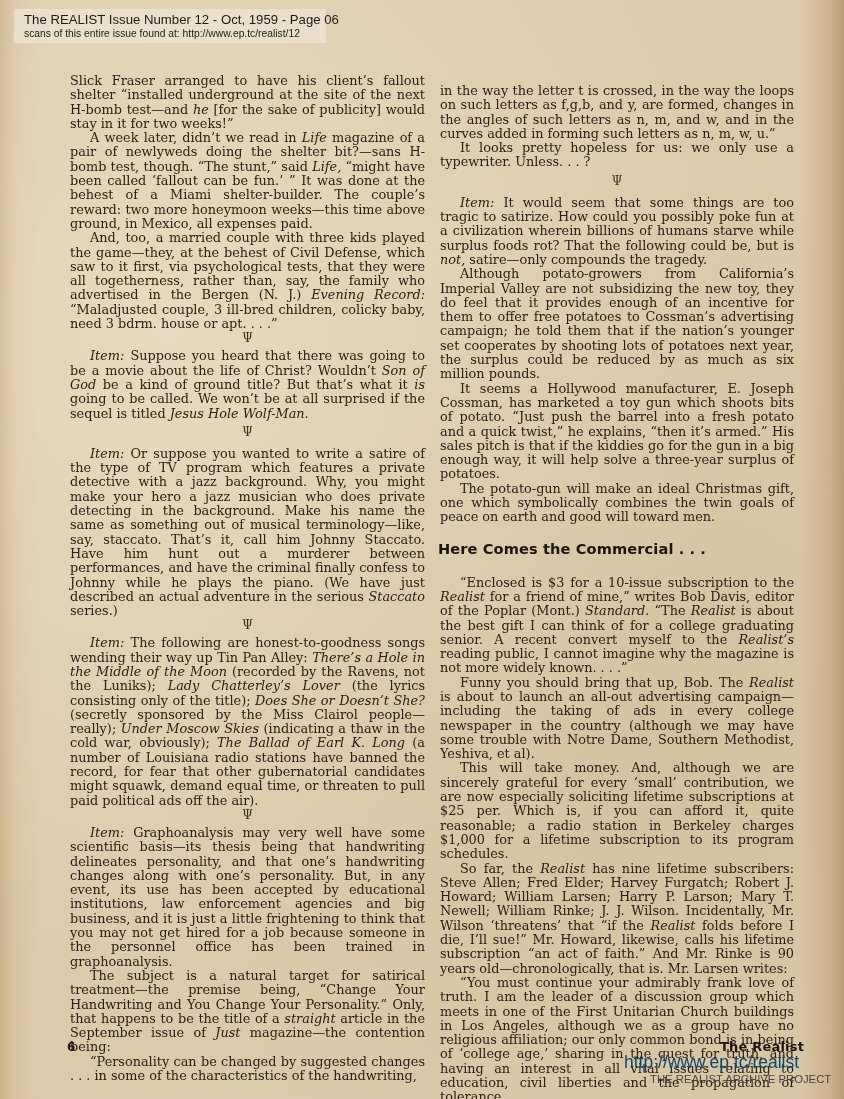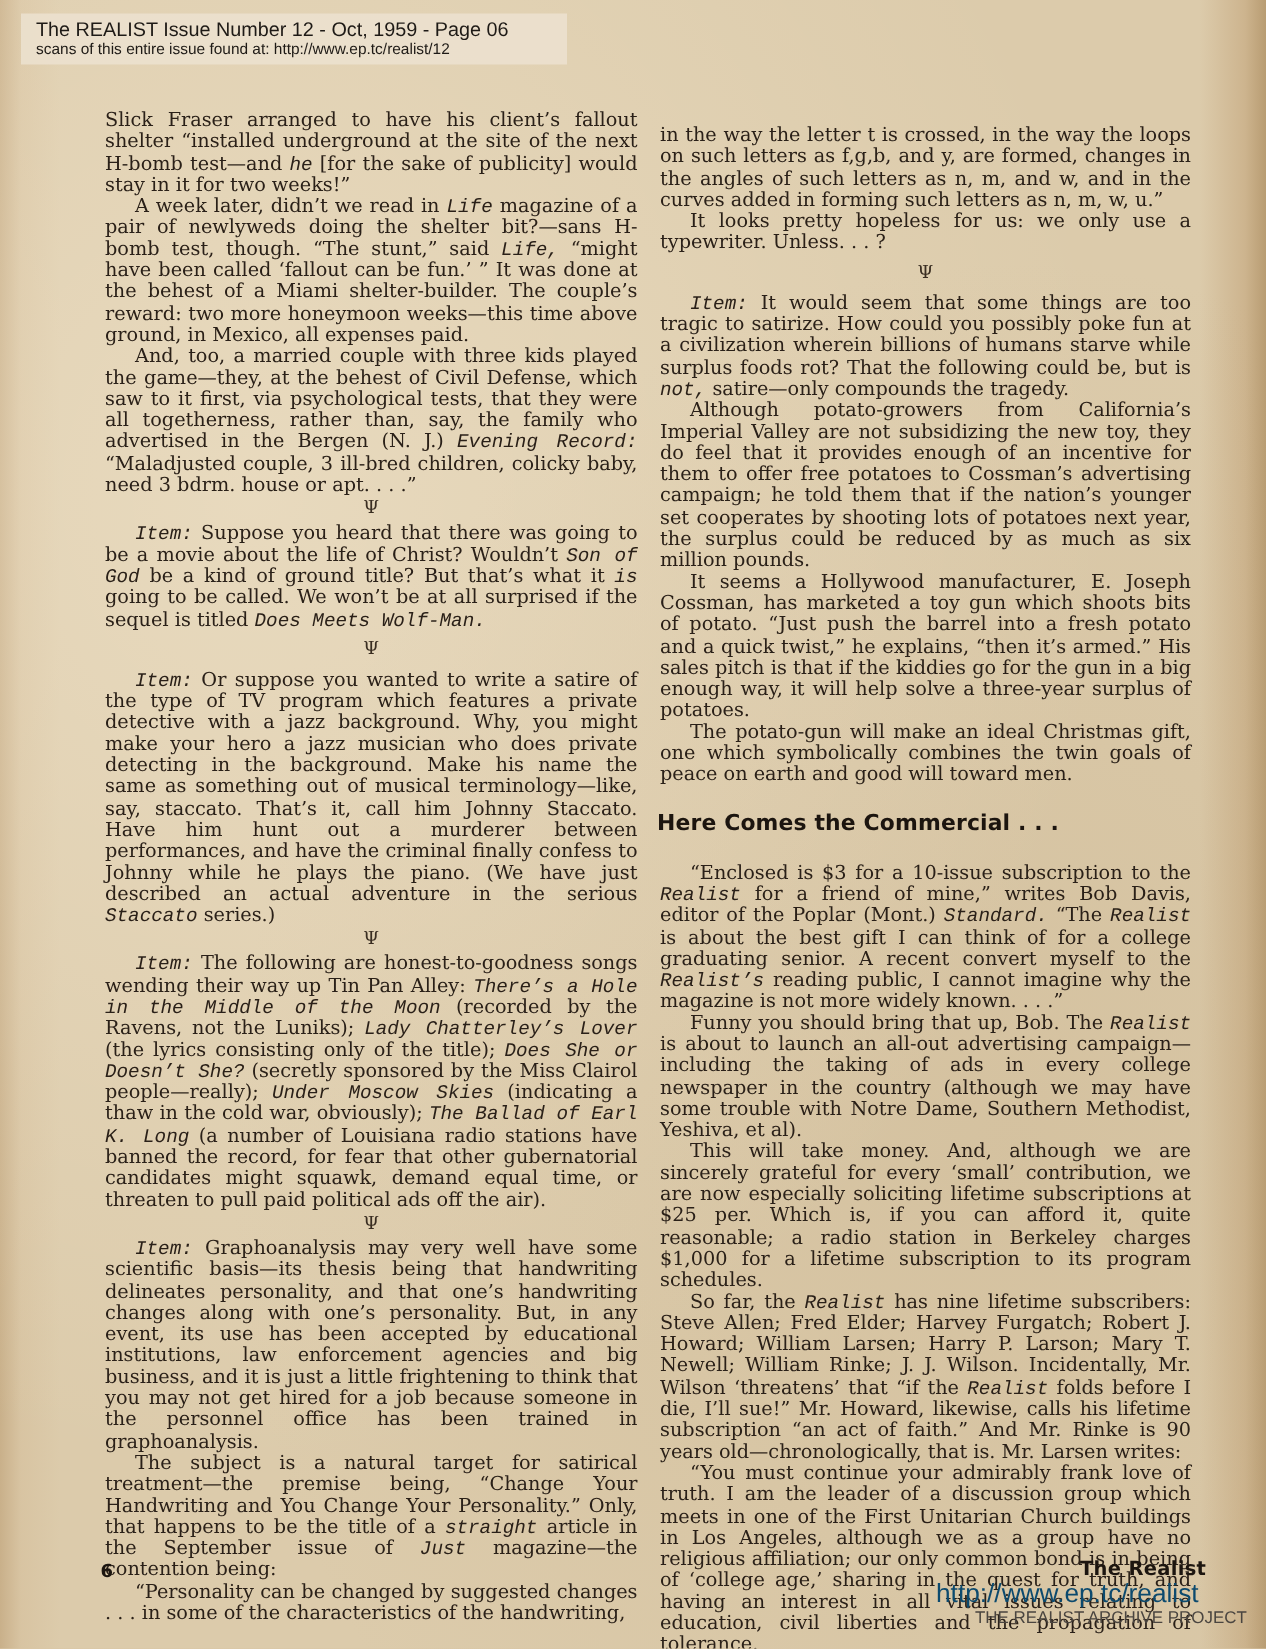--- a/index.html
+++ b/index.html
@@ -7,21 +7,21 @@
     width: 844px; height: 1099px; overflow: hidden; position: relative;
     background: #d9c6a5;
     background-image:
       radial-gradient(ellipse at 20% 30%, rgba(255,245,225,0.35), transparent 60%),
       radial-gradient(ellipse at 80% 70%, rgba(190,165,125,0.25), transparent 55%),
       linear-gradient(90deg, #c9b08a 0px, #d8c4a2 14px, #dccbab 40px, #dccbab 800px, #cdb48e 830px, #b89c72 844px);
     font-family: "DejaVu Serif", "Liberation Serif", serif;
     color: #2a2018;
   }
   .banner {
-    position: absolute; left: 14px; top: 9px; width: 364px; height: 34px;
+    position: absolute; left: 14px; top: 9px; width: 312px; height: 34px;
     background: rgba(236,226,208,0.85);
     font-family: "Liberation Sans", sans-serif;
     color: #1e1a16; padding: 3px 0 0 10px; box-sizing: border-box;
   }
   .banner .t1 { font-size: 13.2px; line-height: 15px; white-space: nowrap; }
   .banner .t2 { font-size: 10.3px; line-height: 13px; white-space: nowrap; }
 
   .col {
     position: absolute; top: 74px;
     font-size: 12.85px; line-height: 14.3px;
@@ -36,21 +36,21 @@
     text-align: center; font-size: 12px; line-height: 14px;
     margin: 4px 0 8px 0; color: #3a2e22;
   }
   .sep.tight { margin: 0 0 4px 0; }
   .heading {
     font-family: "DejaVu Sans", "Liberation Sans", sans-serif;
     font-weight: bold; font-size: 14.6px; line-height: 16px;
     margin: 16px 0 19px -2px; letter-spacing: 0.1px; color: #1c150f;
     text-indent: 0;
   }
-  em { font-style: italic; font-family: Liberation Mono, monospace; }
+  em { font-style: italic; }
 
   .page-num {
     position: absolute; left: 67px; top: 1040px;
     font-family: "DejaVu Sans", sans-serif; font-weight: bold;
     font-size: 12px; color: #1c150f;
   }
   .footer-mast {
     position: absolute; left: 720px; top: 1039px;
     font-family: "DejaVu Sans", sans-serif; font-weight: bold;
     font-size: 13px; color: #1c150f; letter-spacing: 0.2px;
@@ -72,21 +72,21 @@
 <div class="banner">
   <div class="t1">The REALIST Issue Number 12 - Oct, 1959 - Page 06</div>
   <div class="t2">scans of this entire issue found at: http://www.ep.tc/realist/12</div>
 </div>
 
 <div class="col left">
   <p class="noind"><span>Slick Fraser arranged to have his client’s fallout shelter “installed underground at the site of the next H-bomb test—and </span><em>he</em><span> [for the sake of publicity] would stay in it for two weeks!”</span></p>
   <p><span>A week later, didn’t we read in </span><em>Life</em><span> magazine of a pair of newlyweds doing the shelter bit?—sans H-bomb test, though. “The stunt,” said </span><em>Life,</em><span> “might have been called ‘fallout can be fun.’ ” It was done at the behest of a Miami shelter-builder. The couple’s reward: two more honeymoon weeks—this time above ground, in Mexico, all expenses paid.</span></p>
   <p><span>And, too, a married couple with three kids played the game—they, at the behest of Civil Defense, which saw to it first, via psychological tests, that they were all togetherness, rather than, say, the family who advertised in the Bergen (N. J.) </span><em>Evening Record:</em><span> “Maladjusted couple, 3 ill-bred children, colicky baby, need 3 bdrm. house or apt. . . .”</span></p>
   <div class="sep tight">Ψ</div>
-  <p class="item"><em>Item:</em><span> Suppose you heard that there was going to be a movie about the life of Christ? Wouldn’t </span><em>Son of God</em><span> be a kind of ground title? But that’s what it </span><em>is</em><span> going to be called. We won’t be at all surprised if the sequel is titled </span><em>Does Meets Wolf-Man.</em></p>
+  <p class="item"><em>Item:</em><span> Suppose you heard that there was going to be a movie about the life of Christ? Wouldn’t </span><em>Son of God</em><span> be a kind of ground title? But that’s what it </span><em>is</em><span> going to be called. We won’t be at all surprised if the sequel is titled </span><em>Jesus Hole Wolf-Man.</em></p>
   <div class="sep">Ψ</div>
   <p class="item"><em>Item:</em><span> Or suppose you wanted to write a satire of the type of TV program which features a private detective with a jazz background. Why, you might make your hero a jazz musician who does private detecting in the background. Make his name the same as something out of musical terminology—like, say, staccato. That’s it, call him Johnny Staccato. Have him hunt out a murderer between performances, and have the criminal finally confess to Johnny while he plays the piano. (We have just described an actual adventure in the serious </span><em>Staccato</em><span> series.)</span></p>
   <div class="sep tight">Ψ</div>
   <p class="item"><em>Item:</em><span> The following are honest-to-goodness songs wending their way up Tin Pan Alley: </span><em>There’s a Hole in the Middle of the Moon</em><span> (recorded by the Ravens, not the Luniks); </span><em>Lady Chatterley’s Lover</em><span> (the lyrics consisting only of the title); </span><em>Does She or Doesn’t She?</em><span> (secretly sponsored by the Miss Clairol people—really); </span><em>Under Moscow Skies</em><span> (indicating a thaw in the cold war, obviously); </span><em>The Ballad of Earl K. Long</em><span> (a number of Louisiana radio stations have banned the record, for fear that other gubernatorial candidates might squawk, demand equal time, or threaten to pull paid political ads off the air).</span></p>
   <div class="sep tight">Ψ</div>
   <p class="item"><em>Item:</em><span> Graphoanalysis may very well have some scientific basis—its thesis being that handwriting delineates personality, and that one’s handwriting changes along with one’s personality. But, in any event, its use has been accepted by educational institutions, law enforcement agencies and big business, and it is just a little frightening to think that you may not get hired for a job because someone in the personnel office has been trained in graphoanalysis.</span></p>
   <p><span>The subject is a natural target for satirical treatment—the premise being, “Change Your Handwriting and You Change Your Personality.” Only, that happens to be the title of a </span><em>straight</em><span> article in the September issue of </span><em>Just</em><span> magazine—the contention being:</span></p>
   <p>“Personality can be changed by suggested changes . . . in some of the characteristics of the handwriting,</p>
 </div>
 

